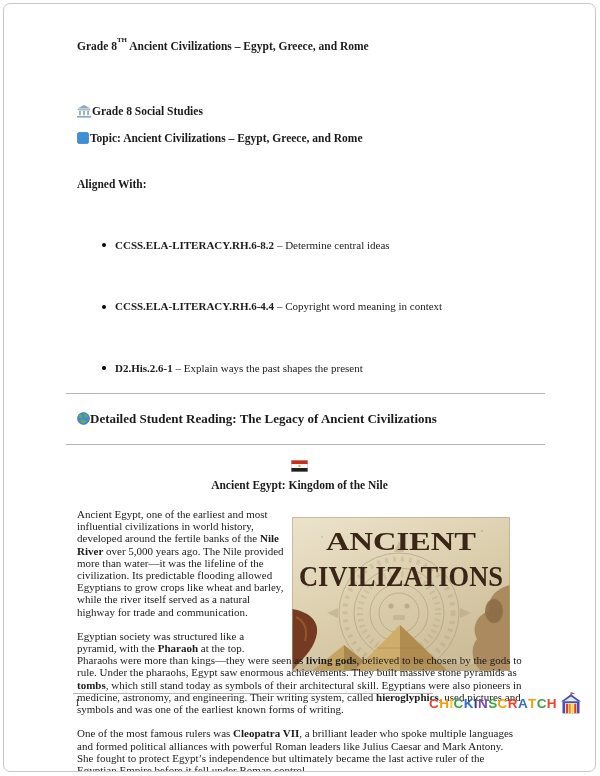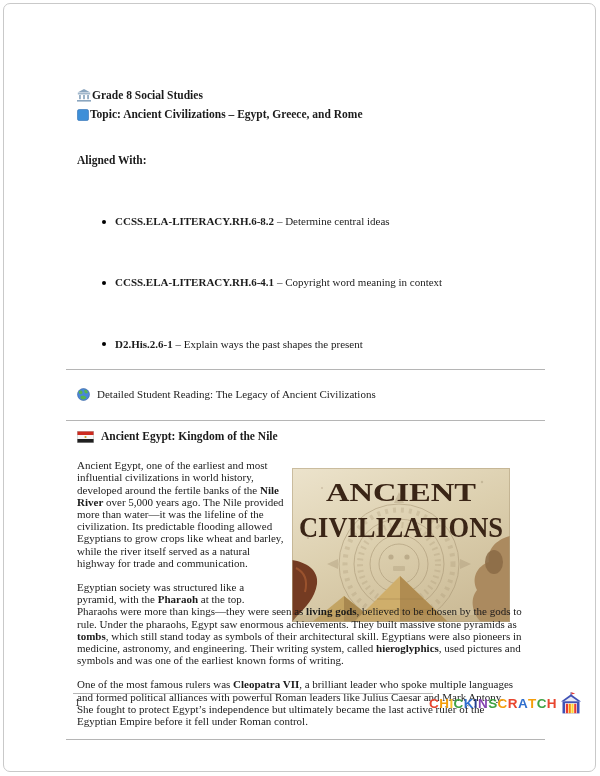--- a/index.html
+++ b/index.html
@@ -19,42 +19,42 @@
   .content { padding: 33px 73px 0 73px; }
 
   .doc-title { font-size: 11.5px; font-weight: bold; line-height: 13px; }
   .doc-title sup { font-size: 7px; position: relative; top: -3.5px; font-weight: bold; }
 
   .meta-line {
     display: flex; align-items: center; gap: 1px;
     font-weight: bold; font-size: 11.5px; line-height: 13px;
   }
   .meta-course { margin-top: 52px; }
-  .meta-topic  { margin-top: 6px; text-align: right; }
+  .meta-topic  { margin-top: 14px; text-align: right; }
   .icn { flex: 0 0 auto; display: inline-flex; align-items: center; }
 
   .aligned-label { margin-top: 33px; font-weight: bold; font-size: 11.5px; line-height: 13px; }
 
   ul.standards { margin: 14px 0 0 0; padding-left: 38px; list-style: none; font-size: 11px; }
   ul.standards li { line-height: 13.4px; position: relative; margin-top: 48px; }
   ul.standards li::before {
     content: ""; position: absolute; left: -13px; top: 4.6px;
     width: 4px; height: 4px; border-radius: 50%; background: #000;
   }
   ul.standards li b { font-weight: bold; }
 
   .rule { height: 0; border-top: 1px solid #b5b5b5; width: 479px; margin-left: -11px; }
   .rule-1 { margin-top: 18px; }
   .rule-2 { margin-top: 19px; }
   .rule-3 { margin-top: 10px; }
 
-  .reading-header { margin-top: 18px; display: flex; align-items: center; gap: 7px;
-    font-weight: normal; font-size: 11px; line-height: 13px; }
-  .egypt-heading  { margin-top: 9px; display: flex; align-items: center; gap: 7px;
-    font-weight: bold; font-size: 11.5px; line-height: 13px; }
+  .reading-header { margin-top: 18px; display: flex; align-items: center; 
+    font-weight: bold; font-size: 13px; line-height: 13px; }
+  .egypt-heading  { margin-top: 15px; display: flex; align-items: center; gap: 7px;
+    font-weight: bold; font-size: 11.5px; line-height: 13px; flex-direction: column; }
 
   .reading-body { margin-top: 16px; font-size: 11px; line-height: 12.2px; }
   .reading-body p { margin: 0 0 12px 0; text-align: left; }
 
   .poster {
     float: right; width: 218px; height: 132px;
     margin: 9px 12px 4px 8px;
   }
   .poster svg { display: block; }
 
@@ -75,20 +75,23 @@
     font-family: "Liberation Sans", sans-serif; font-weight: bold;
     font-size: 13.5px; letter-spacing: 0.4px; line-height: 21px;
   }
 </style>
 </head>
 <body>
 
 <div class="page">
   <div class="content">
 
+    <div class="doc-title">
+      <span>Grade 8</span><sup>TH</sup><span> Ancient Civilizations – Egypt, Greece, and Rome</span>
+    </div>
 
     <div class="meta-line meta-course">
       <span class="icn">
         <svg width="14" height="13" viewBox="0 0 14 13">
           <polygon points="7,0 13.5,3.6 0.5,3.6" fill="#8ba6bf"></polygon>
           <rect x="0.8" y="4.2" width="12.4" height="1.2" fill="#8ba6bf"></rect>
           <rect x="2.1" y="6" width="1.7" height="4.2" fill="#8ba6bf"></rect>
           <rect x="6.15" y="6" width="1.7" height="4.2" fill="#8ba6bf"></rect>
           <rect x="10.2" y="6" width="1.7" height="4.2" fill="#8ba6bf"></rect>
           <rect x="0" y="11" width="14" height="1.6" fill="#8ba6bf"></rect>
@@ -103,21 +106,21 @@
           <rect x="0.5" y="0.5" width="11" height="11" rx="1.6" fill="#3d8fd8" stroke="#2e6db1" stroke-width="0.6"></rect>
         </svg>
       </span>
       <span>Topic: Ancient Civilizations – Egypt, Greece, and Rome</span>
     </div>
 
     <div class="aligned-label">Aligned With:</div>
 
     <ul class="standards">
         <li><b>CCSS.ELA-LITERACY.RH.6-8.2</b><span> – Determine central ideas</span></li>
-        <li><b>CCSS.ELA-LITERACY.RH.6-4.1</b><span> – Copyright word meaning in context</span></li>
+        <li><b>CCSS.ELA-LITERACY.RH.6-4.4</b><span> – Copyright word meaning in context</span></li>
         <li><b>D2.His.2.6-1</b><span> – Explain ways the past shapes the present</span></li>
       </ul>
 
     <div class="rule rule-1"></div>
 
     <div class="reading-header">
       <span class="icn">
         <svg width="13" height="13" viewBox="0 0 13 13">
           <circle cx="6.5" cy="6.5" r="6" fill="#4a86d8" stroke="#38639f" stroke-width="0.6"></circle>
           <path d="M2,3 C3.5,1.9 5,2.5 5.5,4 C6,5.5 4.5,6.5 3,6 C1.8,5.6 1.5,4 2,3 Z" fill="#58b44e"></path>

